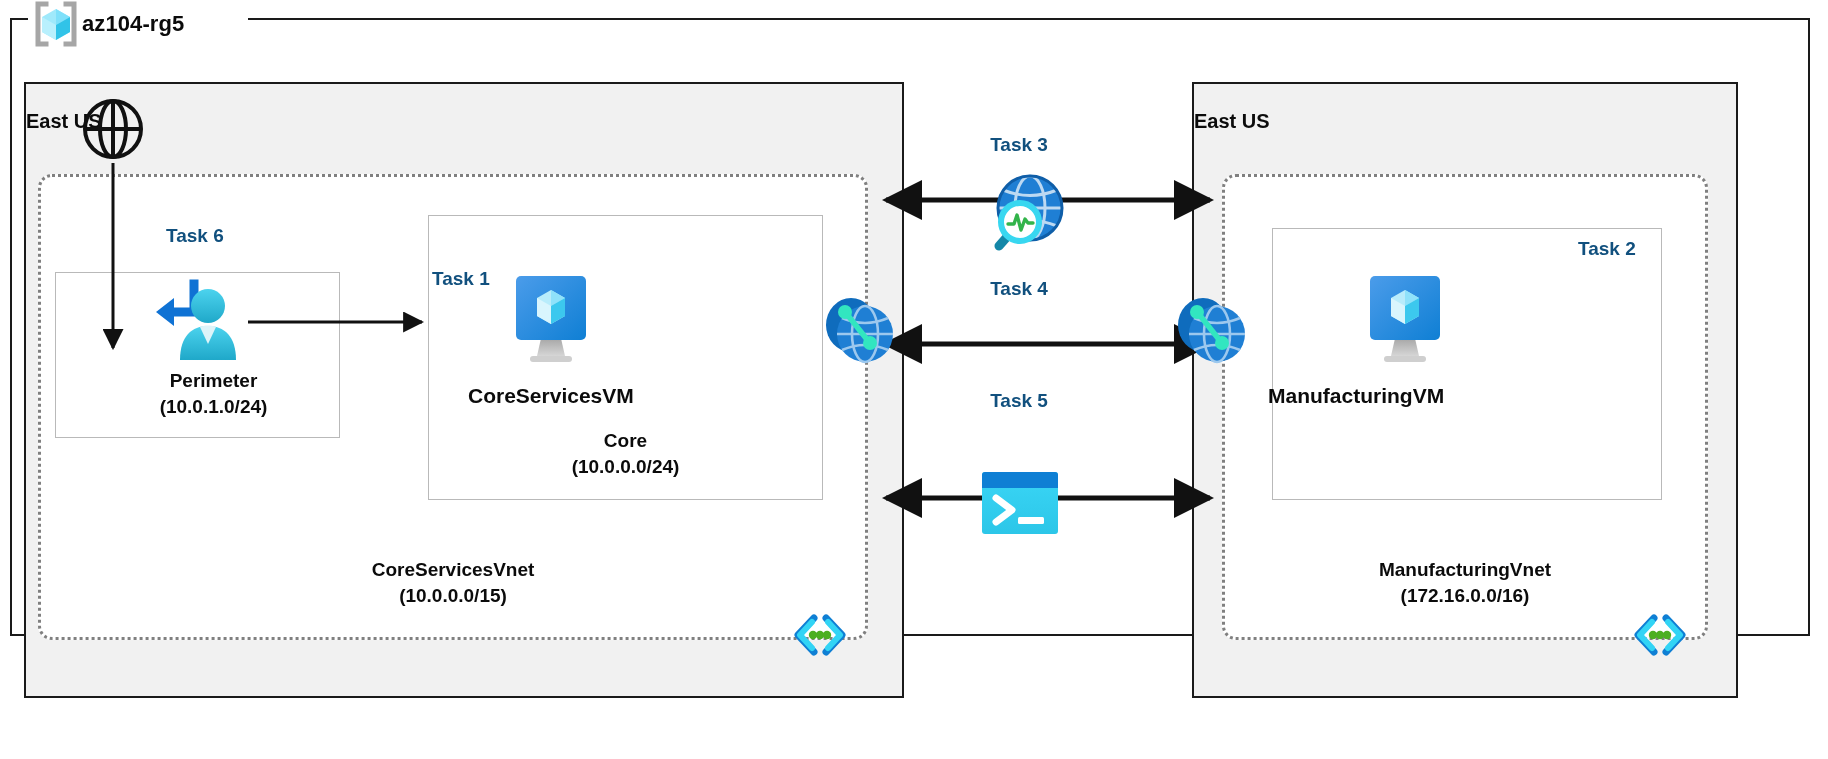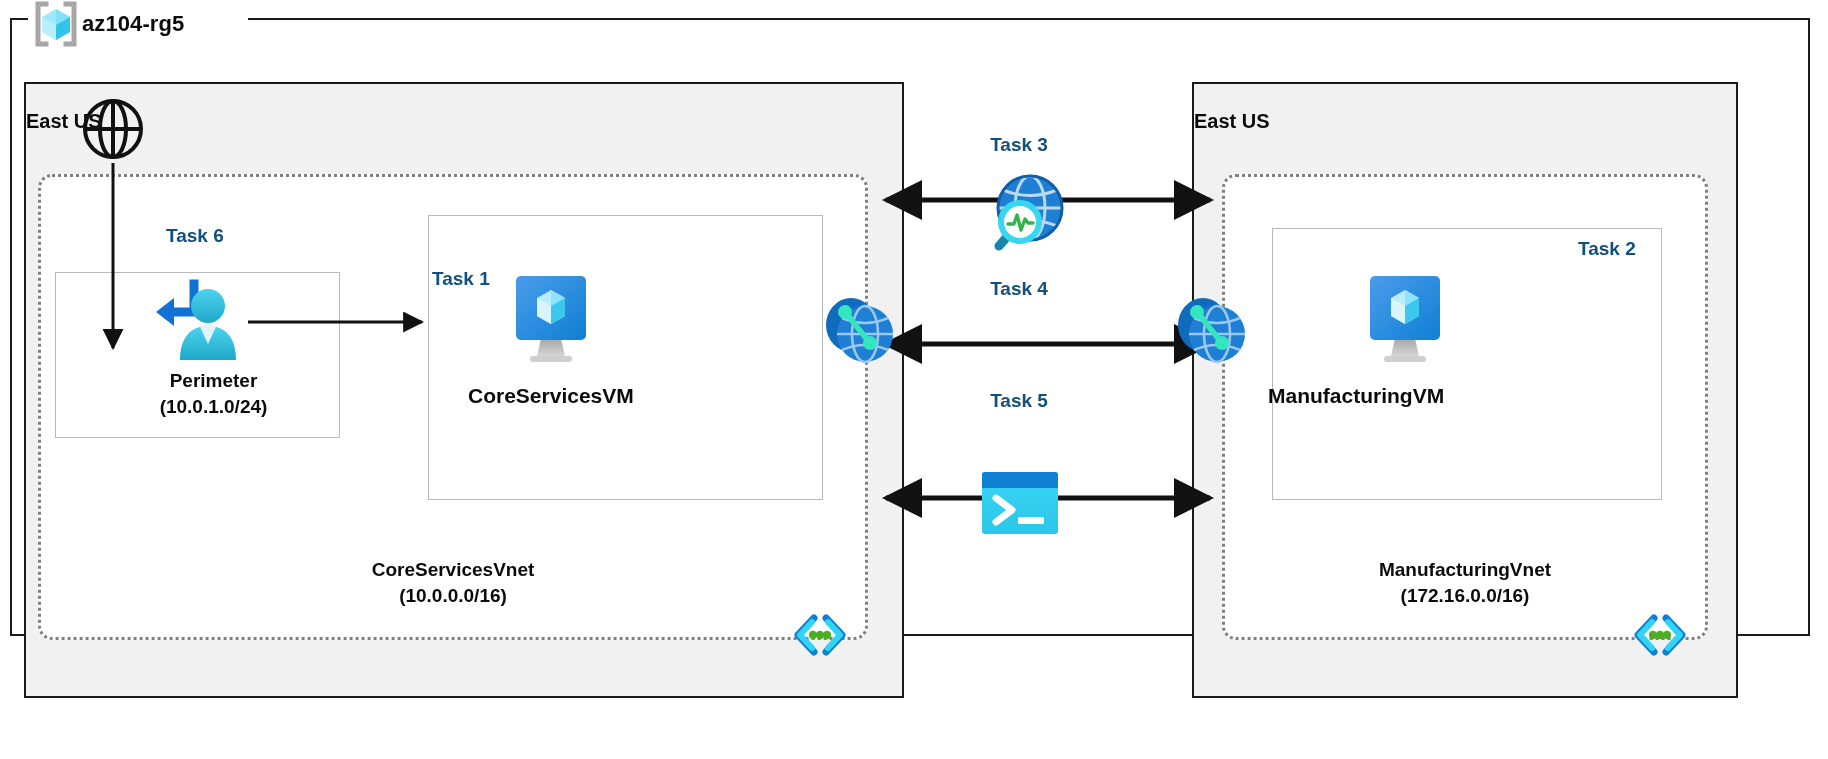--- a/index.html
+++ b/index.html
@@ -70,21 +70,21 @@
       <circle cx="33" cy="33" r="28" fill="none" stroke="#111" stroke-width="4"></circle>
       <ellipse cx="33" cy="33" rx="13" ry="28" fill="none" stroke="#111" stroke-width="4"></ellipse>
       <line x1="5" y1="33" x2="61" y2="33" stroke="#111" stroke-width="4"></line>
       <line x1="33" y1="5" x2="33" y2="61" stroke="#111" stroke-width="4"></line>
     </svg>
   </span>
 
   <div class="vnet" style="left:38px;top:174px;width:830px;height:466px;">
     <div class="vnet-name" style="top:380px;">
       <span>CoreServicesVnet</span><br>
-      <span>(10.0.0.0/16)</span>
+      <span>(10.0.0.0/15)</span>
     </div>
   </div>
 
   <span class="ic" style="left:790px;top:608px;">
     <svg width="60" height="54" viewBox="0 0 60 54">
       <path d="M24 10 L8 27 L24 44" fill="none" stroke="#0f7fd4" stroke-width="7" stroke-linecap="round" stroke-linejoin="round"></path>
       <path d="M22 14 L10 27 L22 40" fill="none" stroke="#32d4f5" stroke-width="6" stroke-linecap="round" stroke-linejoin="round"></path>
       <path d="M36 10 L52 27 L36 44" fill="none" stroke="#0f7fd4" stroke-width="7" stroke-linecap="round" stroke-linejoin="round"></path>
       <path d="M38 14 L50 27 L38 40" fill="none" stroke="#32d4f5" stroke-width="6" stroke-linecap="round" stroke-linejoin="round"></path>
       <circle cx="23" cy="27" r="4.2" fill="#4caf21"></circle>
@@ -137,20 +137,24 @@
         <path d="M30 62 L48 62 L53 84 L25 84 Z" fill="url(#gStand)"></path>
         <rect x="18" y="84" width="42" height="6" rx="3" fill="#cfcfcf"></rect>
         <rect x="4" y="4" width="70" height="64" rx="5" fill="url(#gVm)"></rect>
         <polygon points="39,18 53,26 53,44 39,52 25,44 25,26" fill="#b8ecfb"></polygon>
         <polygon points="39,18 53,26 39,34" fill="#8fe2fa"></polygon>
         <polygon points="39,34 53,26 53,44 39,52" fill="#3cc8ee"></polygon>
         <polygon points="39,34 25,26 25,44 39,52" fill="#d9f5fd"></polygon>
       </svg>
     </span>
     <span class="vm-name">CoreServicesVM</span>
+  </div>
+  <div class="subnet-cidr" style="left:428px;top:428px;width:395px;">
+    <span>Core</span><br>
+    <span>(10.0.0.0/24)</span>
   </div>
 
   <div class="region" style="left:1192px;top:82px;width:546px;height:616px;">
     <div class="region-label">East US</div>
   </div>
 
   <div class="vnet" style="left:1222px;top:174px;width:486px;height:466px;">
     <div class="vnet-name" style="top:380px;">
       <span>ManufacturingVnet</span><br>
       <span>(172.16.0.0/16)</span>

